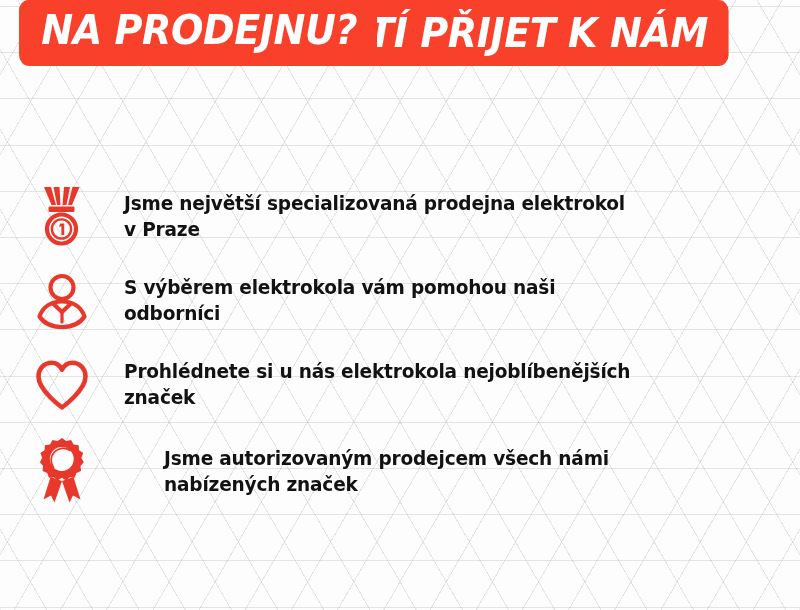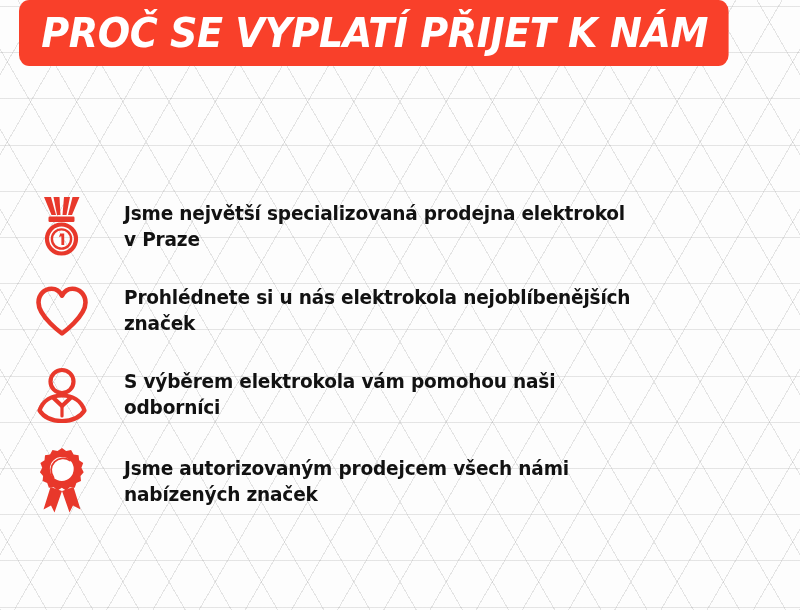--- a/index.html
+++ b/index.html
@@ -90,31 +90,31 @@
     height: 60px;
     padding: 0 22px 0 24px;
     transform: scaleX(0.93);
     transform-origin: left center;
   }
 
   
   .benefits {
     position: absolute;
     left: 0;
-    top: 185px;
+    top: 175px;
     width: 661px;
     z-index: 2;
   }
   .benefit-row {
     position: relative;
     display: flex;
     align-items: center;
     height: 84px;
   }
-  .benefit-row.tall { height: 90px; }
+  .benefit-row.tall { height: 90px; gap: 40px; }
 
   .benefit-icon {
     flex: 0 0 auto;
     width: 124px;
     height: 84px;
     display: flex;
     align-items: center;
     justify-content: center;
   }
   .benefit-icon svg { display: block; }
@@ -135,20 +135,23 @@
 </head>
 <body>
 
 <div class="poster">
 
   <div class="bg-pattern"></div>
 
   <div class="headline">
     <div class="banner banner-1">PROČ SE VYPLATÍ PŘIJET K NÁM</div>
   </div>
+  <div class="headline" style="top:0;">
+    <div class="banner banner-2">NA PRODEJNU?</div>
+  </div>
 
   <div class="benefits">
 
     <div class="benefit-row">
       <div class="benefit-icon">
         <svg width="56" height="64" viewBox="0 0 56 64" fill="none" xmlns="http://www.w3.org/2000/svg" aria-hidden="true">
 
           <path d="M10 2 L17 2 L22 20 L17.5 20 Z" fill="#e8382b"></path>
           <path d="M19.5 2 L25.5 2 L26.5 20 L23 20 Z" fill="#e8382b"></path>
           <path d="M30 2 L36 2 L32.5 20 L28.5 20 Z" fill="#e8382b"></path>
@@ -160,41 +163,41 @@
           <circle cx="27.5" cy="44" r="9.6" stroke="#e8382b" stroke-width="2.4" fill="none"></circle>
 
           <path d="M26.2 38.6 L30.2 38.6 L30.2 50 L27.4 50 L27.4 41.3 L25.0 41.9 Z" fill="#e8382b"></path>
         </svg>
       </div>
       <div class="benefit-text">Jsme největší specializovaná prodejna elektrokol v Praze</div>
     </div>
 
     <div class="benefit-row">
       <div class="benefit-icon">
+        <svg width="58" height="58" viewBox="0 0 58 58" fill="none" xmlns="http://www.w3.org/2000/svg" aria-hidden="true">
+
+          <circle cx="29" cy="15.5" r="11.5" stroke="#e8382b" stroke-width="4.2" fill="none"></circle>
+
+          <path d="M6.5 44.5 C10 34.5 18.5 29.5 29 29.5 C39.5 29.5 48 34.5 51.5 44.5 C47 51.5 38.5 55 29 55 C19.5 55 11 51.5 6.5 44.5 Z" stroke="#e8382b" stroke-width="4.2" stroke-linejoin="round" fill="none"></path>
+
+          <path d="M20 31.5 L29 40 L38 31.5" stroke="#e8382b" stroke-width="4.2" stroke-linecap="round" stroke-linejoin="round" fill="none"></path>
+
+          <path d="M29 40 L29 50" stroke="#e8382b" stroke-width="3.2" stroke-linecap="round"></path>
+        </svg>
+      </div>
+      <div class="benefit-text">S výběrem elektrokola vám pomohou naši odborníci</div>
+    </div>
+
+    <div class="benefit-row">
+      <div class="benefit-icon">
         <svg width="58" height="54" viewBox="0 0 58 54" fill="none" xmlns="http://www.w3.org/2000/svg" aria-hidden="true">
           <path d="M29 49.5 C29 49.5 5.5 32.5 5.5 18.5 C5.5 10.6 11.4 4.8 18.6 4.8 C23.6 4.8 27 7.8 29 11.6 C31 7.8 34.4 4.8 39.4 4.8 C46.6 4.8 52.5 10.6 52.5 18.5 C52.5 32.5 29 49.5 29 49.5 Z" stroke="#e8382b" stroke-width="4.6" stroke-linejoin="round" fill="none"></path>
         </svg>
       </div>
       <div class="benefit-text">Prohlédnete si u nás elektrokola nejoblíbenějších značek</div>
-    </div>
-
-    <div class="benefit-row">
-      <div class="benefit-icon">
-        <svg width="58" height="58" viewBox="0 0 58 58" fill="none" xmlns="http://www.w3.org/2000/svg" aria-hidden="true">
-
-          <circle cx="29" cy="15.5" r="11.5" stroke="#e8382b" stroke-width="4.2" fill="none"></circle>
-
-          <path d="M6.5 44.5 C10 34.5 18.5 29.5 29 29.5 C39.5 29.5 48 34.5 51.5 44.5 C47 51.5 38.5 55 29 55 C19.5 55 11 51.5 6.5 44.5 Z" stroke="#e8382b" stroke-width="4.2" stroke-linejoin="round" fill="none"></path>
-
-          <path d="M20 31.5 L29 40 L38 31.5" stroke="#e8382b" stroke-width="4.2" stroke-linecap="round" stroke-linejoin="round" fill="none"></path>
-
-          <path d="M29 40 L29 50" stroke="#e8382b" stroke-width="3.2" stroke-linecap="round"></path>
-        </svg>
-      </div>
-      <div class="benefit-text">S výběrem elektrokola vám pomohou naši odborníci</div>
     </div>
 
 
     <div class="benefit-row tall">
       <div class="benefit-icon">
         <svg width="58" height="72" viewBox="0 0 58 72" fill="none" xmlns="http://www.w3.org/2000/svg" aria-hidden="true">
 
           <path d="M17.5 41 L10.5 63.5 L18 59.5 L21.5 66.5 L29 45 Z" fill="#e8382b"></path>
           <path d="M40.5 41 L47.5 63.5 L40 59.5 L36.5 66.5 L29 45 Z" fill="#e8382b"></path>
 

